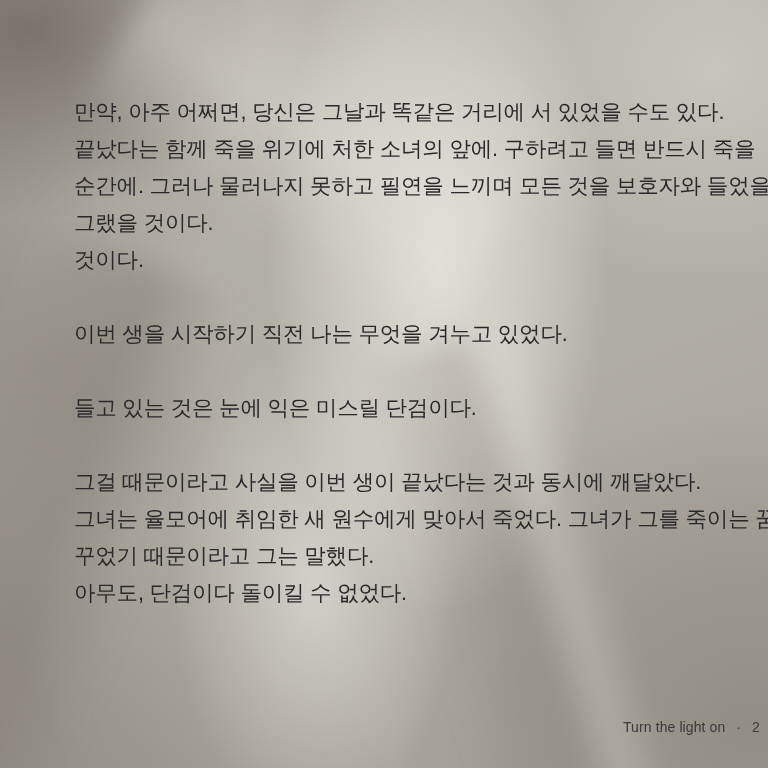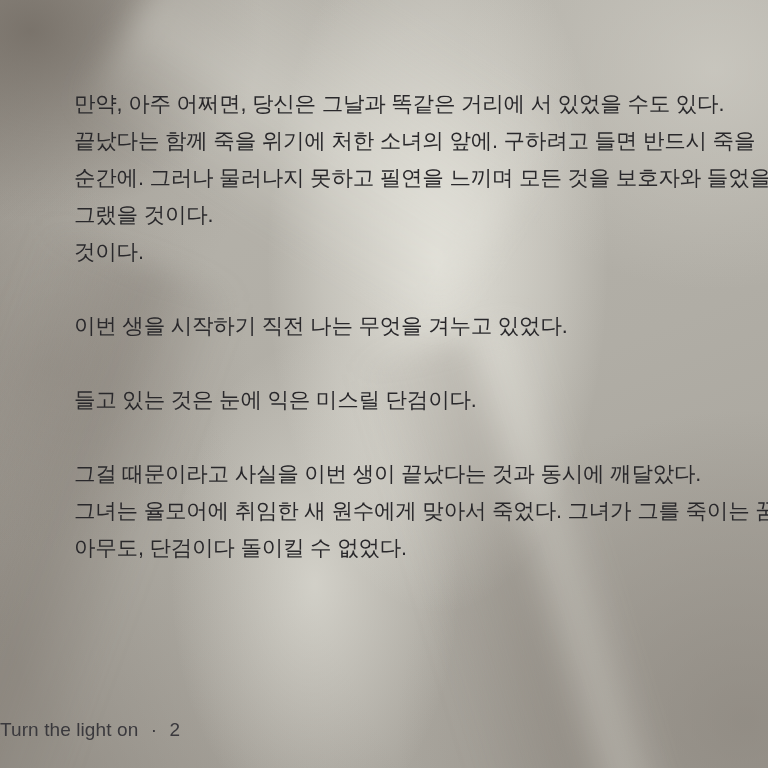--- a/index.html
+++ b/index.html
@@ -55,40 +55,40 @@
   }
   .crease-top {
     left: 120px; top: -60px;
     width: 420px; height: 320px;
     transform: rotate(32deg);
     background: linear-gradient(180deg, rgba(0,0,0,0) 15%, rgba(226,225,217,0.45) 60%, rgba(0,0,0,0) 95%);
   }
   .text-block {
     position: absolute;
     left: 74px;
-    top: 86px;
+    top: 94px;
     right: 34px;
     color: #29282b;
     font-size: 21.5px;
     font-weight: 400;
     letter-spacing: -0.2px;
   }
   .text-line {
     min-height: 37px;
     line-height: 37px;
     white-space: nowrap;
   }
   .footer {
     position: absolute;
     left: 0;
-    right: 0;
+    right: 8px;
     top: 719px;
-    text-align: left;
+    text-align: right;
     color: #3a393d;
-    font-size: 19px;
+    font-size: 14px;
     letter-spacing: 0.1px;
   }
   .footer .sep {
     display: inline-block;
     margin: 0 7px;
   }
 </style>
 </head>
 <body>
 
@@ -104,20 +104,21 @@
     <div class="text-line">순간에. 그러나 물러나지 못하고 필연을 느끼며 모든 것을 보호자와 들었을</div>
     <div class="text-line">그랬을 것이다.</div>
     <div class="text-line">것이다.</div>
     <div class="text-line"></div>
     <div class="text-line">이번 생을 시작하기 직전 나는 무엇을 겨누고 있었다.</div>
     <div class="text-line"></div>
     <div class="text-line">들고 있는 것은 눈에 익은 미스릴 단검이다.</div>
     <div class="text-line"></div>
     <div class="text-line">그걸 때문이라고 사실을 이번 생이 끝났다는 것과 동시에 깨달았다.</div>
     <div class="text-line">그녀는 율모어에 취임한 새 원수에게 맞아서 죽었다. 그녀가 그를 죽이는 꿈을</div>
+    <div class="text-line">꾸었기 때문이라고 그는 말했다.</div>
     <div class="text-line">아무도, 단검이다 돌이킬 수 없었다.</div>
   </div>
 
   <footer class="footer">
     <span>Turn the light on</span>
     <span class="sep">·</span>
     <span>2</span>
   </footer>
 
 </main>

